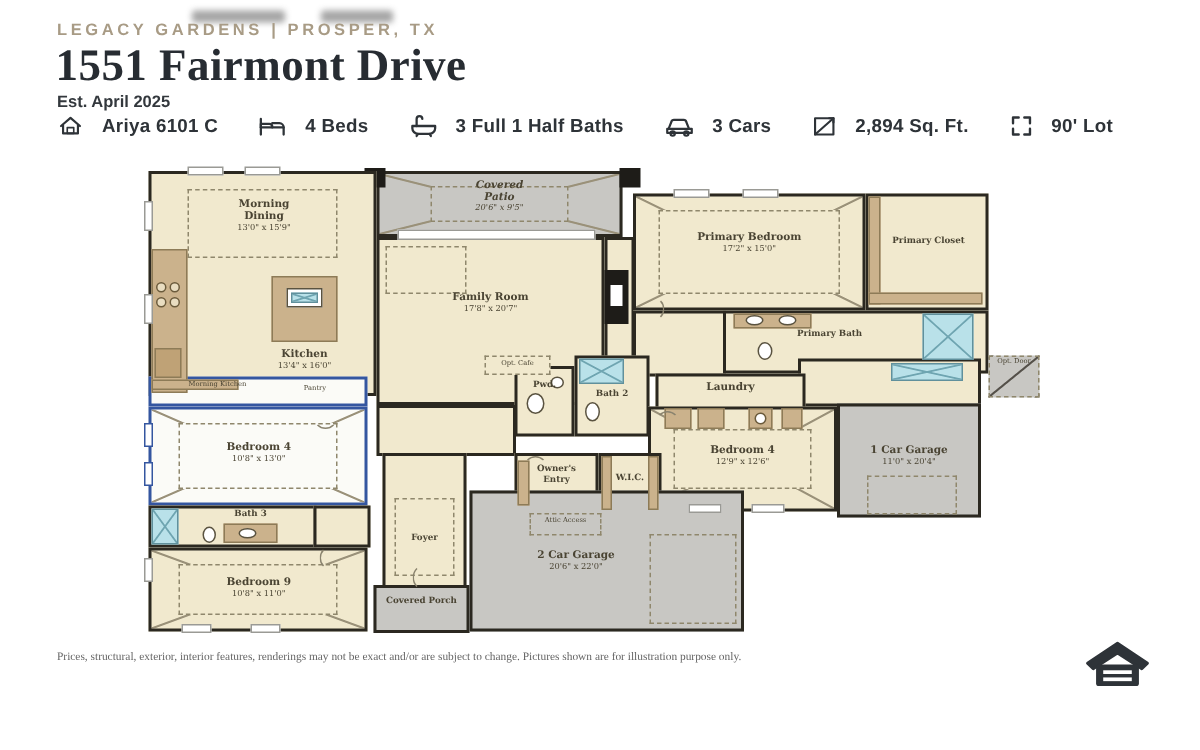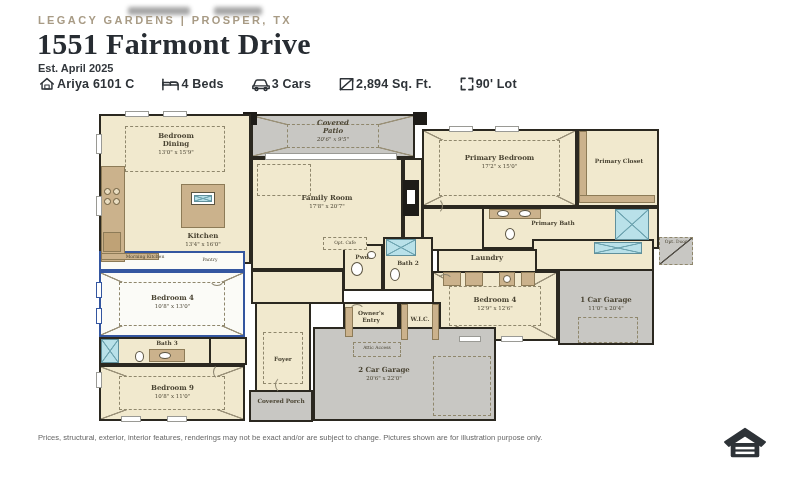--- a/index.html
+++ b/index.html
@@ -10,21 +10,21 @@
   
   .hdr{position:absolute;left:38px;top:14px;}
   .community{font-size:11px;font-weight:bold;letter-spacing:2.4px;color:#a89b85;}
   .address{font-family:"Liberation Serif",serif;font-size:30px;font-weight:bold;color:#272c32;
            margin:1px 0 0 -1px;letter-spacing:.3px;}
   .est{font-size:11px;font-weight:bold;color:#33383d;margin-top:1px;}
 
   
   .specs{position:absolute;left:38px;top:76px;display:flex;gap:27px;align-items:center;
          color:#2e3338;font-weight:bold;font-size:12.5px;letter-spacing:.2px;}
-  .spec{display:flex;align-items:center;gap:1px;}
+  .spec{display:flex;align-items:center;gap:12px;}
   .spec svg{display:block;}
 
   
   .plan{position:absolute;left:97px;top:104px;width:600px;height:326px;}
   .plan *{box-sizing:border-box;}
   .r{position:absolute;border:2px solid #2b2820;background:#f1e9ce;}
   .gray{background:#c8c7c3;}
   .white{background:#fbfbf7;}
   .bb{border-color:#3456a0;}
   .xl{background-image:
@@ -47,21 +47,21 @@
        border-top-color:transparent;border-right-color:transparent;border-bottom-color:transparent;}
   .diag1{background-image:linear-gradient(to bottom right, rgba(0,0,0,0) calc(50% - 1px), #55514a calc(50% - .4px), #55514a calc(50% + .4px), rgba(0,0,0,0) calc(50% + 1px));}
 
   .lbl{position:absolute;text-align:center;color:#4a4433;font-family:"DejaVu Serif",serif;z-index:5;}
   .nm{display:block;font-size:7px;font-weight:bold;line-height:1.15;}
   .dm{display:block;font-size:5.5px;line-height:1.2;margin-top:1px;}
   .small .nm{font-size:5.8px;}
   .tiny .nm{font-size:4.5px;font-weight:normal;}
 
   
-  .ftr{position:absolute;left:38px;top:433px;width:660px;font-size:7.6px;color:#666;line-height:1.4;}
+  .ftr{position:absolute;left:38px;top:433px;width:660px;font-size:7.6px;color:#666;line-height:1.4;font-family:Liberation Serif, serif;}
   .logo{position:absolute;left:722px;top:424px;}
 </style>
 </head>
 <body>
 
 <div class="page">
 
   <div class="smudge" style="left:128px;top:7px;width:62px;height:8px;"></div>
   <div class="smudge" style="left:214px;top:7px;width:48px;height:8px;"></div>
 
@@ -85,20 +85,30 @@
     <div class="spec">
       <span>
           <svg width="19" height="15" viewBox="0 0 20 15" fill="none" stroke="#2e3338" stroke-width="1.6" stroke-linecap="round" stroke-linejoin="round">
             <path d="M2 2 V13"></path>
             <path d="M18 13 V8 H2"></path>
             <path d="M2 8 V5.5 H8 a2 2 0 0 1 2 2 V8"></path>
             <path d="M18 8 a3 3 0 0 0 -3 -3 H10"></path>
           </svg>
         </span>
       <span>4 Beds</span>
+    </div>
+    <div class="spec">
+      <span>
+          <svg width="19" height="16" viewBox="0 0 20 16" fill="none" stroke="#2e3338" stroke-width="1.6" stroke-linecap="round" stroke-linejoin="round">
+            <path d="M5 8 V3 a2 2 0 0 1 4 0"></path>
+            <path d="M2 8 H18 v1.5 a4 4 0 0 1 -4 4 H6 a4 4 0 0 1 -4 -4 Z"></path>
+            <path d="M6 13.5 L5 15 M14 13.5 L15 15"></path>
+          </svg>
+        </span>
+      <span>3 Full 1 Half Baths</span>
     </div>
     <div class="spec">
       <span>
           <svg width="20" height="15" viewBox="0 0 22 15" fill="none" stroke="#2e3338" stroke-width="1.6" stroke-linecap="round" stroke-linejoin="round">
             <path d="M3 9 L5 4 a2 2 0 0 1 2 -1.5 H14 a2 2 0 0 1 2 1.5 L18 9"></path>
             <path d="M2 9 H20 v3 H2 Z"></path>
             <circle cx="6" cy="12.5" r="1.6"></circle>
             <circle cx="16" cy="12.5" r="1.6"></circle>
           </svg>
         </span>
@@ -224,21 +234,21 @@
     <div class="win" style="left:398px;top:22px;width:24px;height:6px;"></div>
 
     <div class="arc" style="left:178px;top:272px;width:18px;height:18px;"></div>
     <div class="arc" style="left:252px;top:200px;width:16px;height:16px;transform:rotate(90deg);"></div>
     <div class="arc" style="left:330px;top:94px;width:16px;height:16px;transform:rotate(180deg);"></div>
     <div class="arc" style="left:340px;top:170px;width:16px;height:16px;transform:rotate(90deg);"></div>
     <div class="arc" style="left:116px;top:260px;width:16px;height:16px;"></div>
     <div class="arc" style="left:112px;top:166px;width:16px;height:16px;transform:rotate(270deg);"></div>
 
     <div class="lbl" style="left:58px;top:28px;width:42px;">
-        <span class="nm">Bedroom Dining</span>
+        <span class="nm">Morning Dining</span>
         <span class="dm">13'0" x 15'9"</span>
       </div>
     <div class="lbl" style="left:218px;top:15px;width:36px;font-style:italic;">
         <span class="nm">Covered Patio</span>
         <span class="dm">20'6" x 9'5"</span>
       </div>
     <div class="lbl" style="left:185px;top:90px;width:90px;">
         <span class="nm">Family Room</span>
         <span class="dm">17'8" x 20'7"</span>
       </div>

